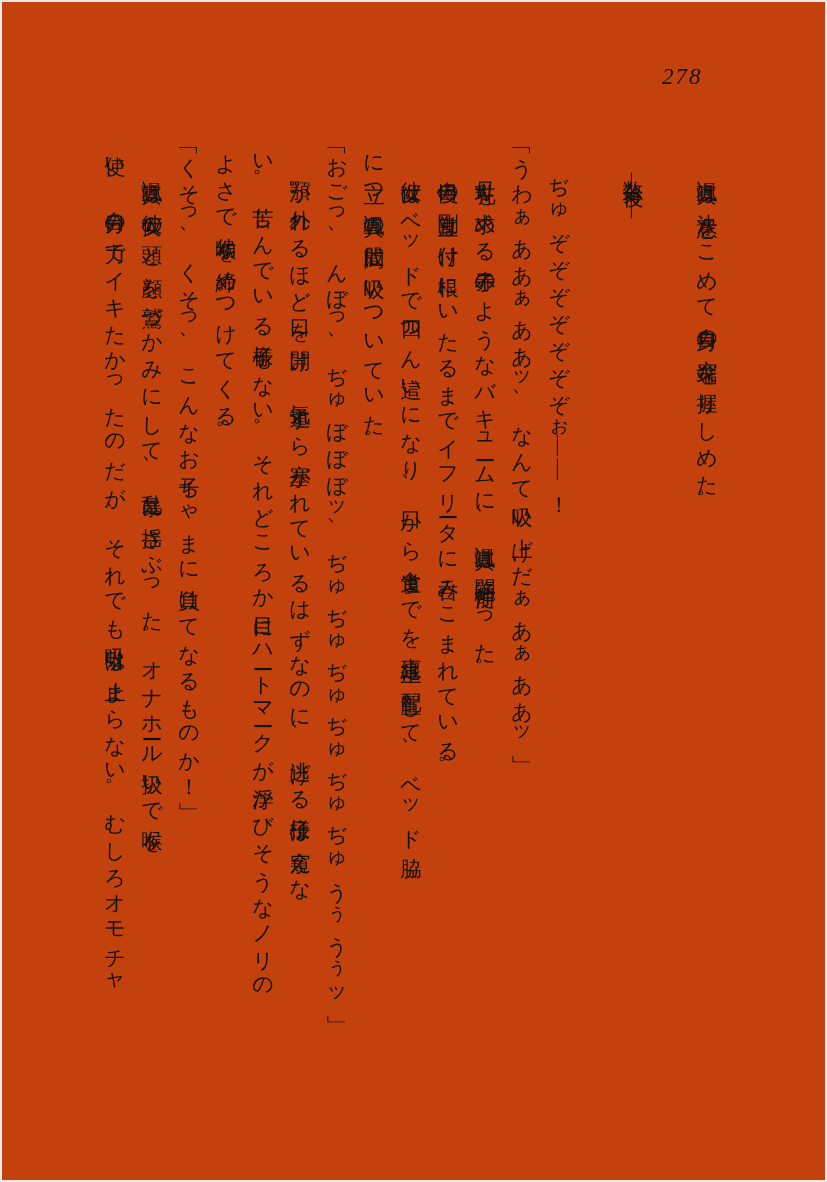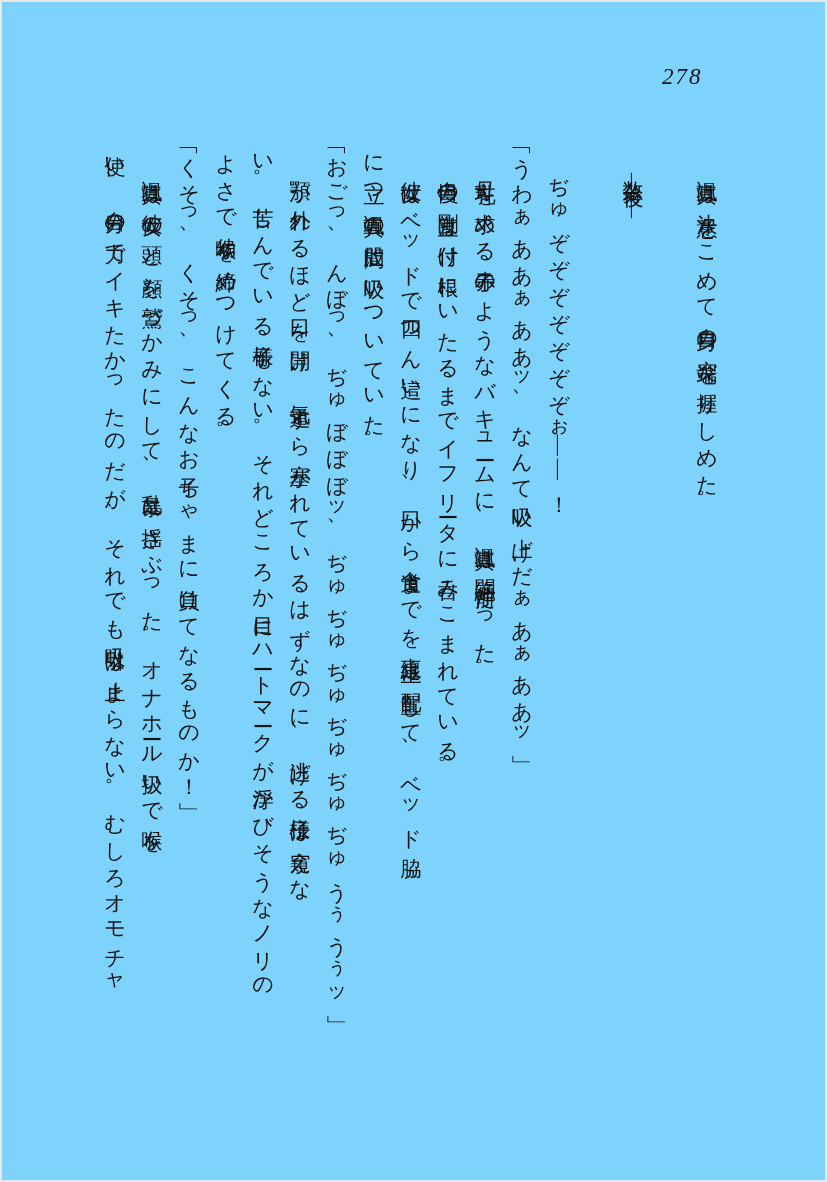--- a/index.html
+++ b/index.html
@@ -5,21 +5,21 @@
   html, body {
     margin: 0;
     padding: 0;
     background: #ffffff;
   }
   .page {
     position: relative;
     width: 827px;
     height: 1182px;
     box-sizing: border-box;
-    background: #7dd3fc;
+    background: #c2410c;
     border: 2px solid #e9e9e9;
     overflow: hidden;
     font-family: "Liberation Serif", "DejaVu Serif", serif;
     color: #121212;
   }
   .page-number {
     position: absolute;
     top: 62px;
     left: 660px;
     font-style: italic;

